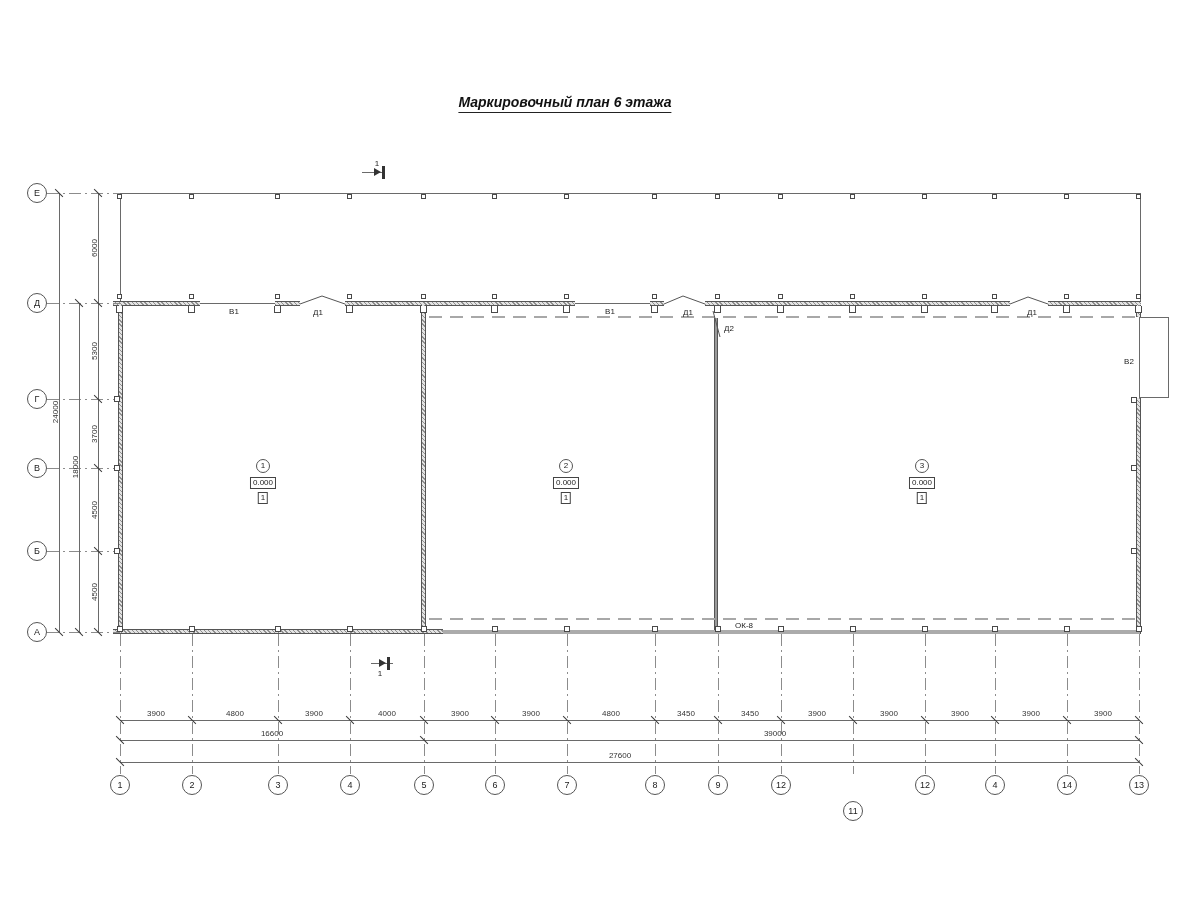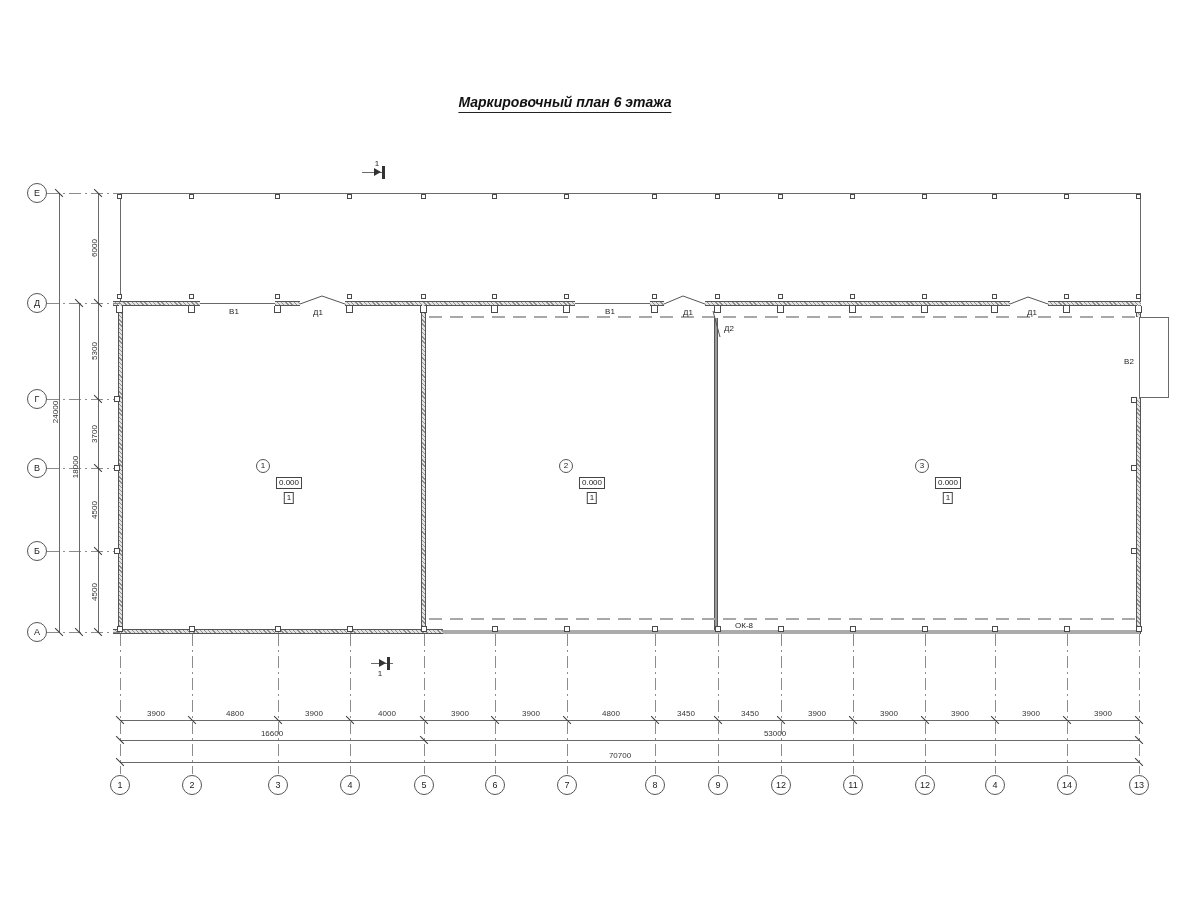--- a/index.html
+++ b/index.html
@@ -22,21 +22,21 @@
         font-size:9px;line-height:18px;text-align:center;background:#fff;color:#222;}
   .sq{position:absolute;background:#fff;border:1px solid #4a4a4a;box-sizing:border-box;}
   .ucol{position:absolute;background:#fff;border:1px solid #4a4a4a;border-top:none;box-sizing:border-box;}
   .tick{position:absolute;width:11px;height:1px;background:#3c3c3c;transform:translate(-50%,-50%) rotate(45deg);}
   .dim{position:absolute;font-size:8px;color:#333;transform:translate(-50%,-50%);white-space:nowrap;}
   .dimv{position:absolute;font-size:8px;color:#333;transform:translate(-50%,-50%) rotate(-90deg);white-space:nowrap;}
   .lbl{position:absolute;font-size:8px;color:#1d1d1d;transform:translate(-50%,-50%);white-space:nowrap;}
   .roomcirc{position:absolute;width:14px;height:14px;box-sizing:border-box;border:1px solid #555;border-radius:50%;
             font-size:8px;line-height:12px;text-align:center;background:#fff;}
   .box{position:absolute;border:1px solid #444;font-size:8px;line-height:10px;padding:0 2px;background:#fff;
-       transform:translateX(-50%);white-space:nowrap;margin-left:26px;}
+       transform:translateX(-50%);white-space:nowrap;}
   .tri{position:absolute;width:0;height:0;border-top:4px solid transparent;border-bottom:4px solid transparent;border-left:7px solid #333;}
   .sbar{position:absolute;width:3px;height:13px;background:#333;}
 </style>
 </head>
 <body>
 
 <div class="canvas">
 
   <div class="title" style="left:565px;top:94px">Маркировочный план 6 этажа</div>
 
@@ -136,21 +136,21 @@
     <div class="circ" style="left:485px;top:775px">6</div>
     <div class="dadov" style="left:567px;top:634px;height:140px"></div>
     <div class="circ" style="left:557px;top:775px">7</div>
     <div class="dadov" style="left:655px;top:634px;height:140px"></div>
     <div class="circ" style="left:645px;top:775px">8</div>
     <div class="dadov" style="left:718px;top:634px;height:140px"></div>
     <div class="circ" style="left:708px;top:775px">9</div>
     <div class="dadov" style="left:781px;top:634px;height:140px"></div>
     <div class="circ" style="left:771px;top:775px">12</div>
     <div class="dadov" style="left:853px;top:634px;height:140px"></div>
-    <div class="circ" style="left:843px;top:775px">11</div>
+    <div class="circ" style="left:843px;top:801px">11</div>
     <div class="dadov" style="left:925px;top:634px;height:140px"></div>
     <div class="circ" style="left:915px;top:775px">12</div>
     <div class="dadov" style="left:995px;top:634px;height:140px"></div>
     <div class="circ" style="left:985px;top:775px">4</div>
     <div class="dadov" style="left:1067px;top:634px;height:140px"></div>
     <div class="circ" style="left:1057px;top:775px">14</div>
     <div class="dadov" style="left:1139px;top:634px;height:140px"></div>
     <div class="circ" style="left:1129px;top:775px">13</div>
     <div class="vl" style="left:59px;top:193px;height:439px"></div>
     <div class="vl" style="left:79px;top:303px;height:329px"></div>
@@ -203,22 +203,22 @@
     <div class="dim" style="left:531px;top:713px">3900</div>
     <div class="dim" style="left:611px;top:713px">4800</div>
     <div class="dim" style="left:686px;top:713px">3450</div>
     <div class="dim" style="left:750px;top:713px">3450</div>
     <div class="dim" style="left:817px;top:713px">3900</div>
     <div class="dim" style="left:889px;top:713px">3900</div>
     <div class="dim" style="left:960px;top:713px">3900</div>
     <div class="dim" style="left:1031px;top:713px">3900</div>
     <div class="dim" style="left:1103px;top:713px">3900</div>
     <div class="dim" style="left:272px;top:733px">16600</div>
-    <div class="dim" style="left:775px;top:733px">53000</div>
-    <div class="dim" style="left:620px;top:755px">70700</div>
+    <div class="dim" style="left:775px;top:733px">39000</div>
+    <div class="dim" style="left:620px;top:755px">27600</div>
     <div class="sq" style="left:117px;top:194px;width:5px;height:5px"></div>
     <div class="sq" style="left:117px;top:294px;width:5px;height:5px"></div>
     <div class="ucol" style="left:116px;top:306px;width:7px;height:7px"></div>
     <div class="sq" style="left:117px;top:626px;width:6px;height:6px"></div>
     <div class="sq" style="left:189px;top:194px;width:5px;height:5px"></div>
     <div class="sq" style="left:189px;top:294px;width:5px;height:5px"></div>
     <div class="ucol" style="left:188px;top:306px;width:7px;height:7px"></div>
     <div class="sq" style="left:189px;top:626px;width:6px;height:6px"></div>
     <div class="sq" style="left:275px;top:194px;width:5px;height:5px"></div>
     <div class="sq" style="left:275px;top:294px;width:5px;height:5px"></div>

